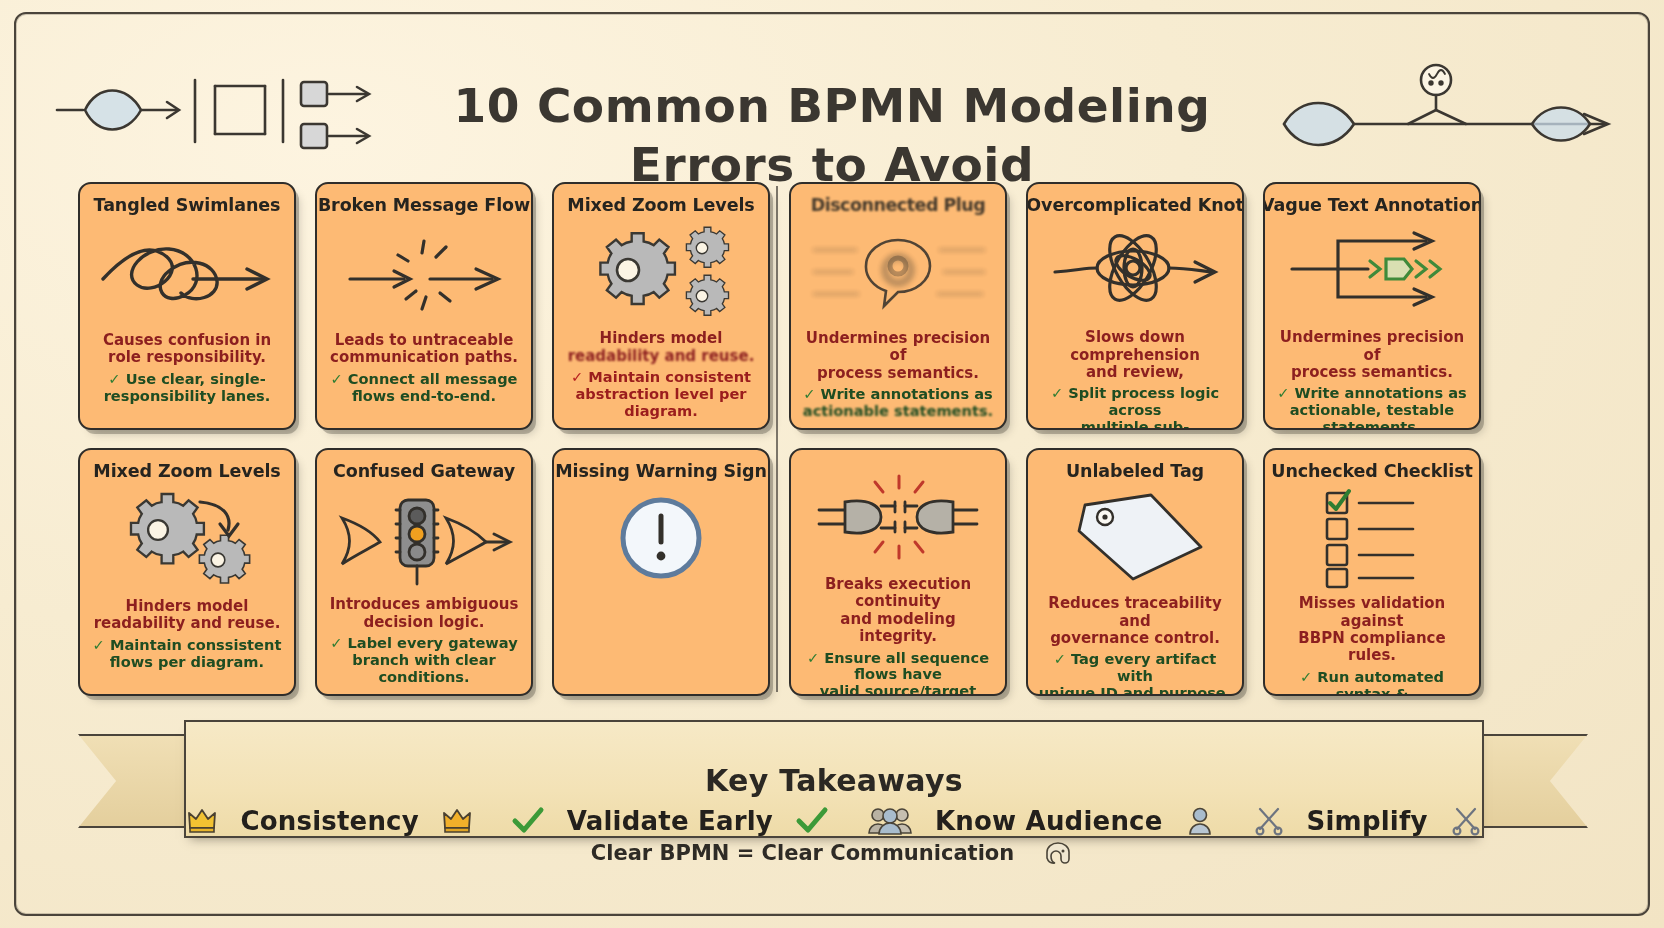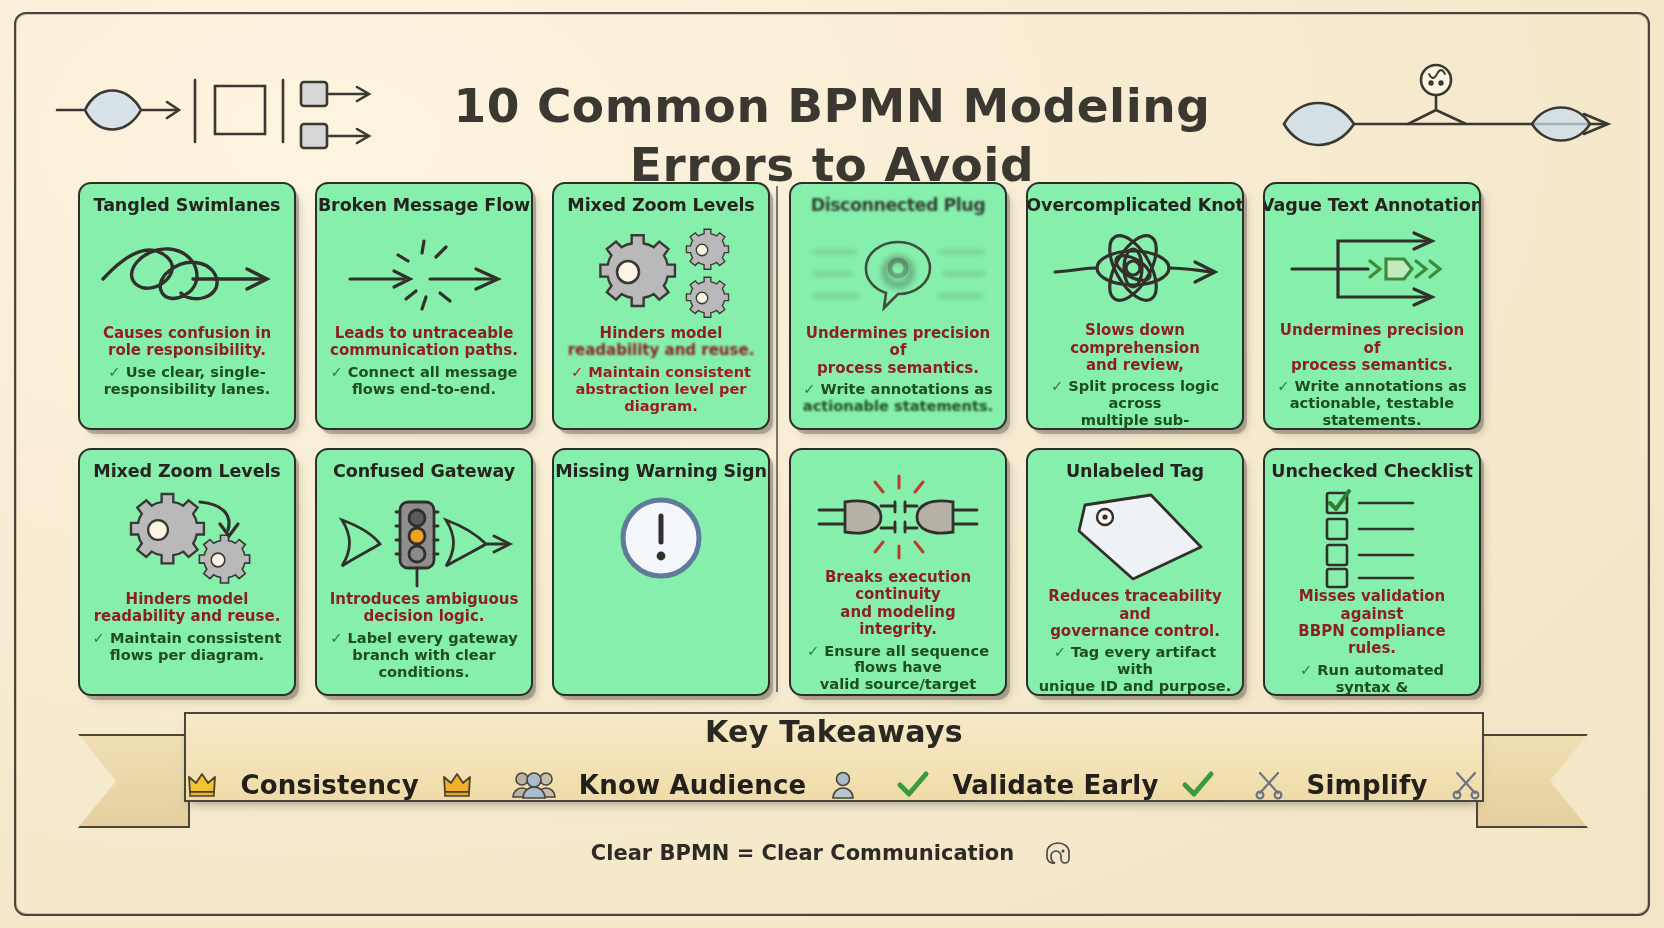--- a/index.html
+++ b/index.html
@@ -47,21 +47,21 @@
     position:absolute; left:78px; top:182px;
     width:1508px;
     display:grid;
     grid-template-columns:repeat(6, 218px);
     grid-auto-rows:248px;
     column-gap:19px;
     row-gap:18px;
   }
   .card {
     position:relative;
-    background:#86efac;
+    background:#fdba74;
     border:2.2px solid #2f2d2a;
     border-radius:13px;
     padding:12px 9px 8px 9px;
     box-shadow: 4px 5px 0 -1px rgba(60,55,48,.30), 7px 8px 9px -4px rgba(60,55,48,.25);
     display:flex; flex-direction:column; align-items:center;
     overflow:hidden;
   }
   .card-title {
     font-size:17.5px; color:#26241f; font-weight:600;
     text-align:center; line-height:1.1;
@@ -71,21 +71,21 @@
   }
   .card-title.blur { filter:blur(0.9px); opacity:.85; letter-spacing:-.5px; }
   .card-icon {
     flex:0 0 auto;
     height:104px; width:100%;
     display:flex; align-items:center; justify-content:center;
     margin-top:2px;
   }
   .card-problem {
     font-size:15px; color:#8c1f1f; text-align:center;
-    line-height:1.16; font-weight:600; margin-top:1px;
+    line-height:1.16; font-weight:600; margin-top:8px;
     width:100%;
   }
   .card-problem.blur-line2 span.b { filter:blur(1.1px); }
   .card-fix {
     font-size:14.6px; color:#1f4d22; text-align:center;
     line-height:1.16; font-weight:600; margin-top:4px;
     width:100%;
   }
   .card-fix.red { color:#9b1d1d; }
   .tick { color:#2e7d32; font-weight:700; }
@@ -95,24 +95,24 @@
   
   .col-divider {
     position:absolute;
     left:776px; top:186px; width:2px; height:506px;
     background:#514c44; opacity:.75; z-index:3;
   }
 
   
   .banner-wrap { position:absolute; left:78px; top:712px; width:1510px; height:140px; z-index:4; }
   .banner-body {
-    position:absolute; left:106px; top:0; width:1300px; height:90px;
+    position:absolute; left:106px; top:8px; width:1300px; height:118px;
     background:linear-gradient(180deg,#f6e9c6 0%, #f3e2b6 60%, #eedba8 100%);
     border:2.2px solid #4a443b;
-    display:flex; flex-direction:column; align-items:center; justify-content:space-between;
+    display:flex; flex-direction:column; align-items:center; justify-content:flex-end;
     box-shadow: 0 7px 10px -6px rgba(70,62,50,.5);
   }
   .banner-title { font-size:30px; font-weight:700; color:#2b2823; letter-spacing:.3px; }
   .banner-items {
     display:flex; align-items:center; justify-content:center;
     gap:40px; margin-top:8px;
   }
   .bi { display:flex; align-items:center; gap:23px; font-size:26px; font-weight:700; color:#23201c; white-space:nowrap; }
   .bi .lbl { letter-spacing:.2px; }
   .tail {
@@ -557,50 +557,50 @@
             <path d="M3 20 H27 V24 H3 Z" fill="#e8b52b" stroke="#4a4030" stroke-width="1.6"></path>
           </svg>
           <span class="lbl">Consistency</span>
           <svg width="30" height="26" viewBox="0 0 30 26">
             <path d="M3 20 L2 5 L9 11 L15 2 L21 11 L28 5 L27 20 Z" fill="#f2b02a" stroke="#4a4030" stroke-width="1.8" stroke-linejoin="round"></path>
             <path d="M3 20 H27 V24 H3 Z" fill="#e0a524" stroke="#4a4030" stroke-width="1.6"></path>
           </svg>
         </div>
 
         <div class="bi">
+          <svg width="32" height="26" viewBox="0 0 32 26">
+            <path d="M3 13 L12 22 L29 2" stroke="#3c9a38" stroke-width="5" fill="none" stroke-linecap="round" stroke-linejoin="round"></path>
+          </svg>
+          <span class="lbl">Validate Early</span>
+          <svg width="32" height="26" viewBox="0 0 32 26">
+            <path d="M3 13 L12 22 L29 2" stroke="#3c9a38" stroke-width="5" fill="none" stroke-linecap="round" stroke-linejoin="round"></path>
+          </svg>
+        </div>
+
+        <div class="bi">
           <svg width="44" height="28" viewBox="0 0 44 28">
             <g stroke="#4a4438" stroke-width="1.6">
               <circle cx="10" cy="8" r="6" fill="#b9b2a3"></circle>
               <path d="M1 26 a9 9 0 0 1 18 0 Z" fill="#b9b2a3"></path>
               <circle cx="34" cy="8" r="6" fill="#c6bfb0"></circle>
               <path d="M25 26 a9 9 0 0 1 18 0 Z" fill="#c6bfb0"></path>
               <circle cx="22" cy="9" r="7" fill="#a8bccd"></circle>
               <path d="M11 27 a11 11 0 0 1 22 0 Z" fill="#a8bccd"></path>
             </g>
           </svg>
           <span class="lbl">Know Audience</span>
           <svg width="28" height="28" viewBox="0 0 28 28">
             <g stroke="#4a4438" stroke-width="1.6">
               <circle cx="14" cy="8" r="6.5" fill="#a8bccd"></circle>
               <path d="M4 27 a10 10 0 0 1 20 0 Z" fill="#b8c6d2"></path>
             </g>
           </svg>
         </div>
 
         <div class="bi">
-          <svg width="32" height="26" viewBox="0 0 32 26">
-            <path d="M3 13 L12 22 L29 2" stroke="#3c9a38" stroke-width="5" fill="none" stroke-linecap="round" stroke-linejoin="round"></path>
-          </svg>
-          <span class="lbl">Validate Early</span>
-          <svg width="32" height="26" viewBox="0 0 32 26">
-            <path d="M3 13 L12 22 L29 2" stroke="#3c9a38" stroke-width="5" fill="none" stroke-linecap="round" stroke-linejoin="round"></path>
-          </svg>
-        </div>
-
-        <div class="bi">
           <svg width="30" height="28" viewBox="0 0 30 28">
             <g stroke="#6d7480" stroke-width="2.2" fill="none" stroke-linecap="round">
               <path d="M6 2 L24 22"></path>
                 <path d="M24 2 L6 22"></path>
               <circle cx="6" cy="24" r="3.4"></circle>
                 <circle cx="24" cy="24" r="3.4"></circle>
             </g>
           </svg>
           <span class="lbl">Simplify</span>
           <svg width="30" height="28" viewBox="0 0 30 28">

